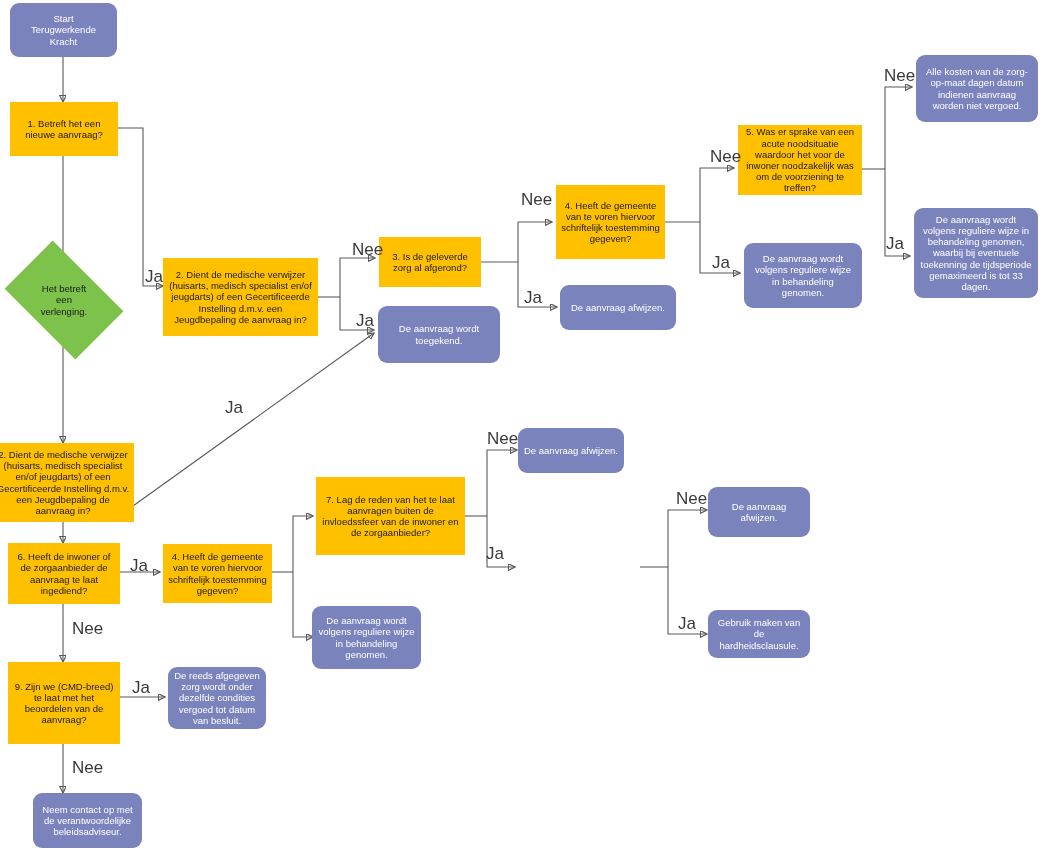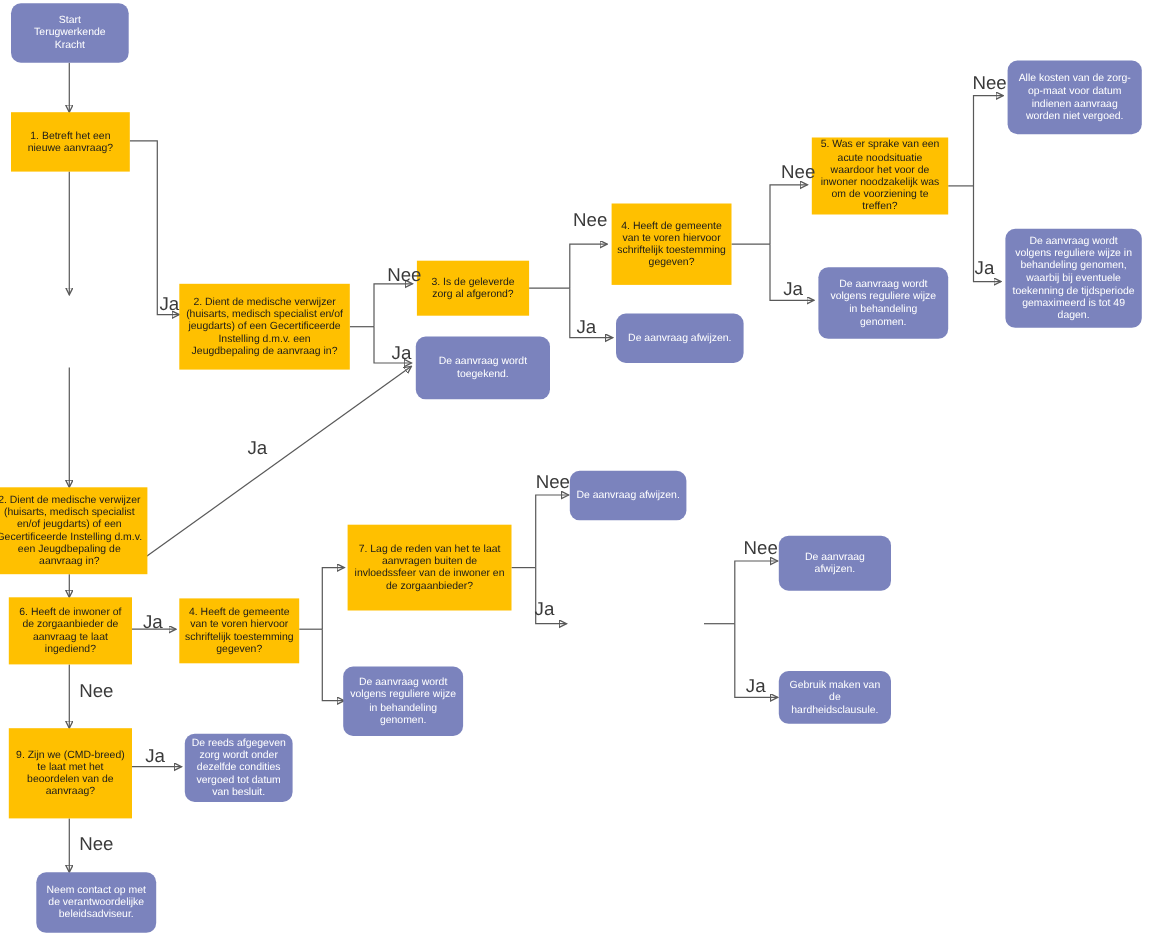--- a/index.html
+++ b/index.html
@@ -74,38 +74,44 @@
     <path d="M120,697 L165,697" marker-end="url(#ah)"></path>
 
     <path d="M63,744 L63,793" marker-end="url(#ah)"></path>
   </svg>
 
   <div class="node terminal" style="left:10px;top:3px;width:107px;height:54px;white-space:pre-line;">Start
 Terugwerkende Kracht</div>
 
   <div class="node decision" style="left:10px;top:102px;width:108px;height:54px;">1. Betreft het een nieuwe aanvraag?</div>
 
+  <div class="diamond-wrap" style="left:14px;top:266px;width:100px;height:68px;">
+    <div class="diamond-shape"></div>
+    <div class="diamond-lbl" style="white-space:pre-line;">Het betreft
+een
+verlenging.</div>
+  </div>
 
   <div class="node decision" style="left:163px;top:258px;width:155px;height:78px;">2. Dient de medische verwijzer (huisarts, medisch specialist en/of jeugdarts) of een Gecertificeerde Instelling d.m.v. een Jeugdbepaling de aanvraag in?</div>
 
   <div class="node decision" style="left:379px;top:237px;width:102px;height:50px;">3. Is de geleverde zorg al afgerond?</div>
 
   <div class="node terminal" style="left:378px;top:306px;width:122px;height:57px;">De aanvraag wordt toegekend.</div>
 
   <div class="node decision" style="left:556px;top:185px;width:109px;height:74px;">4. Heeft de gemeente van te voren hiervoor schriftelijk toestemming gegeven?</div>
 
   <div class="node terminal" style="left:560px;top:285px;width:116px;height:45px;">De aanvraag afwijzen.</div>
 
   <div class="node decision" style="left:738px;top:125px;width:124px;height:70px;">5. Was er sprake van een acute noodsituatie waardoor het voor de inwoner noodzakelijk was om de voorziening te treffen?</div>
 
   <div class="node terminal" style="left:744px;top:243px;width:118px;height:65px;">De aanvraag wordt volgens reguliere wijze in behandeling genomen.</div>
 
-  <div class="node terminal" style="left:916px;top:55px;width:122px;height:67px;">Alle kosten van de zorg-op-maat voor datum indienen aanvraag worden niet vergoed.</div>
+  <div class="node terminal" style="left:916px;top:55px;width:122px;height:67px;">Alle kosten van de zorg-op-maat dagen datum indienen aanvraag worden niet vergoed.</div>
 
-  <div class="node terminal" style="left:914px;top:208px;width:124px;height:90px;">De aanvraag wordt volgens reguliere wijze in behandeling genomen, waarbij bij eventuele toekenning de tijdsperiode gemaximeerd is tot 49 dagen.</div>
+  <div class="node terminal" style="left:914px;top:208px;width:124px;height:90px;">De aanvraag wordt volgens reguliere wijze in behandeling genomen, waarbij bij eventuele toekenning de tijdsperiode gemaximeerd is tot 33 dagen.</div>
 
   <div class="node decision" style="left:-8px;top:443px;width:142px;height:79px;">2. Dient de medische verwijzer (huisarts, medisch specialist en/of jeugdarts) of een Gecertificeerde Instelling d.m.v. een Jeugdbepaling de aanvraag in?</div>
 
   <div class="node decision" style="left:8px;top:543px;width:112px;height:61px;">6. Heeft de inwoner of de zorgaanbieder de aanvraag te laat ingediend?</div>
 
   <div class="node decision" style="left:163px;top:544px;width:109px;height:59px;">4. Heeft de gemeente van te voren hiervoor schriftelijk toestemming gegeven?</div>
 
   <div class="node decision" style="left:316px;top:477px;width:149px;height:78px;">7. Lag de reden van het te laat aanvragen buiten de invloedssfeer van de inwoner en de zorgaanbieder?</div>
 
   <div class="node terminal" style="left:312px;top:606px;width:109px;height:63px;">De aanvraag wordt volgens reguliere wijze in behandeling genomen.</div>

